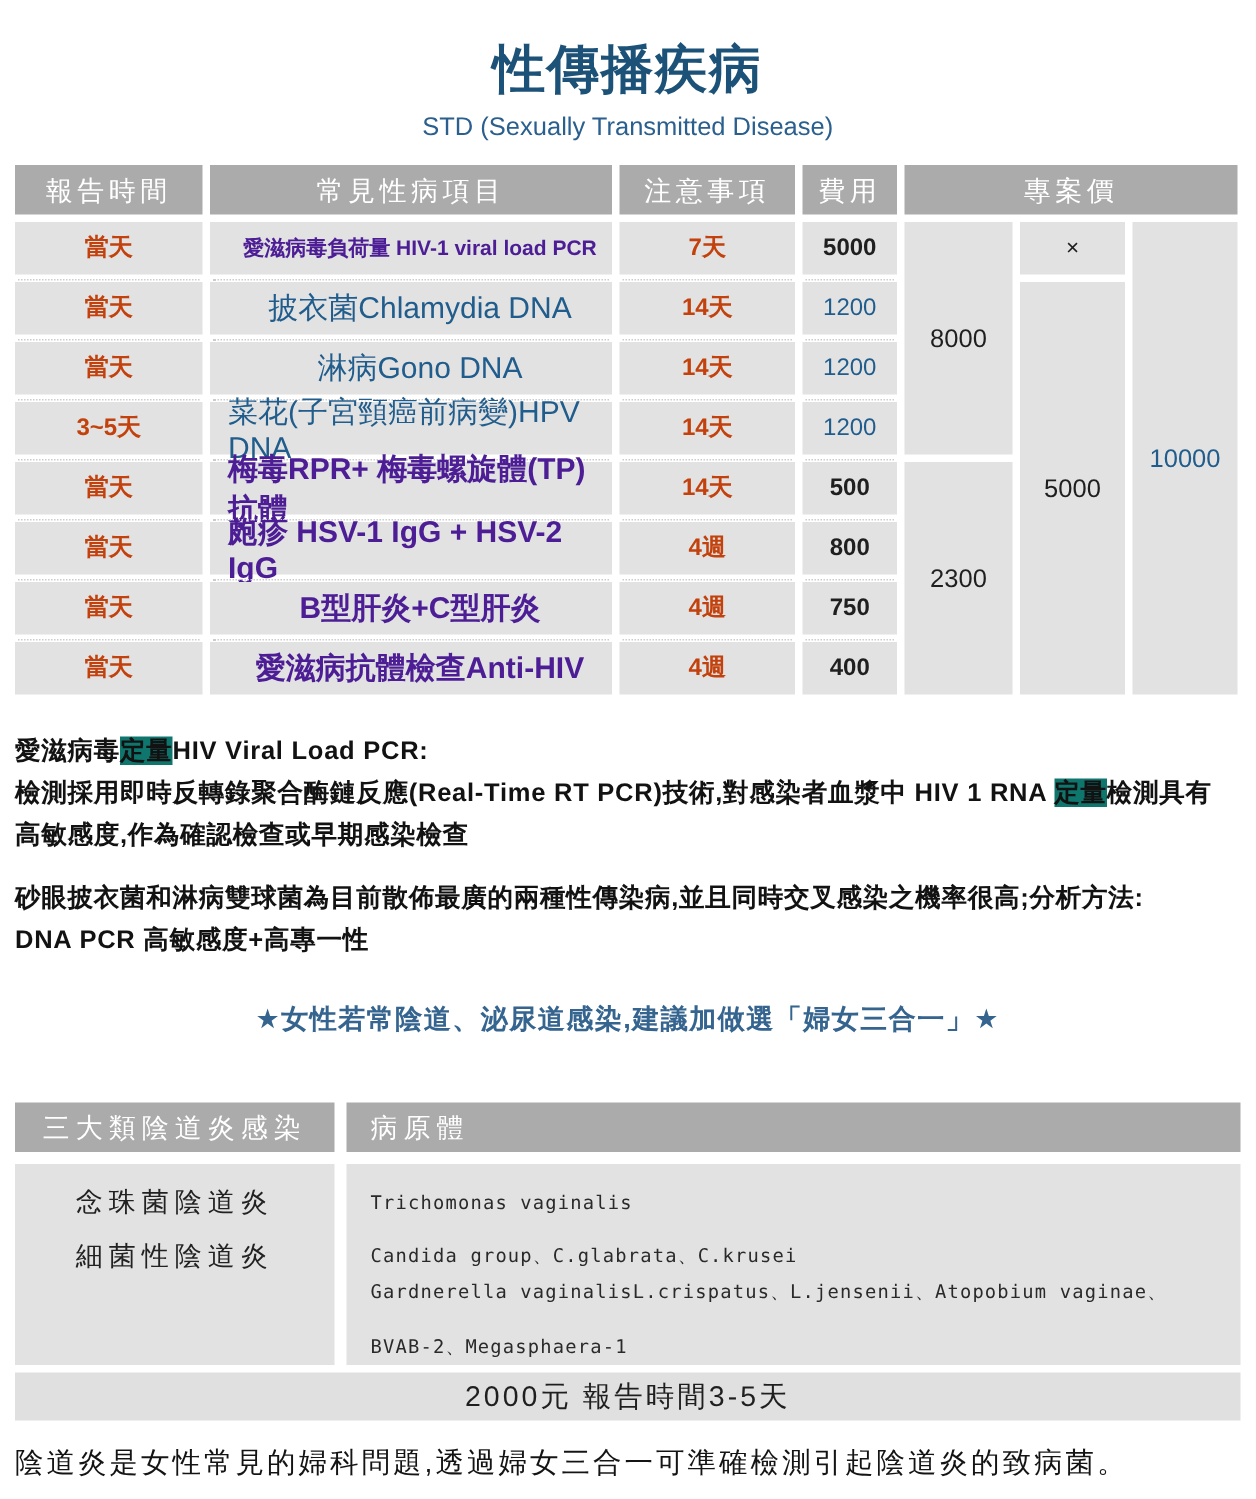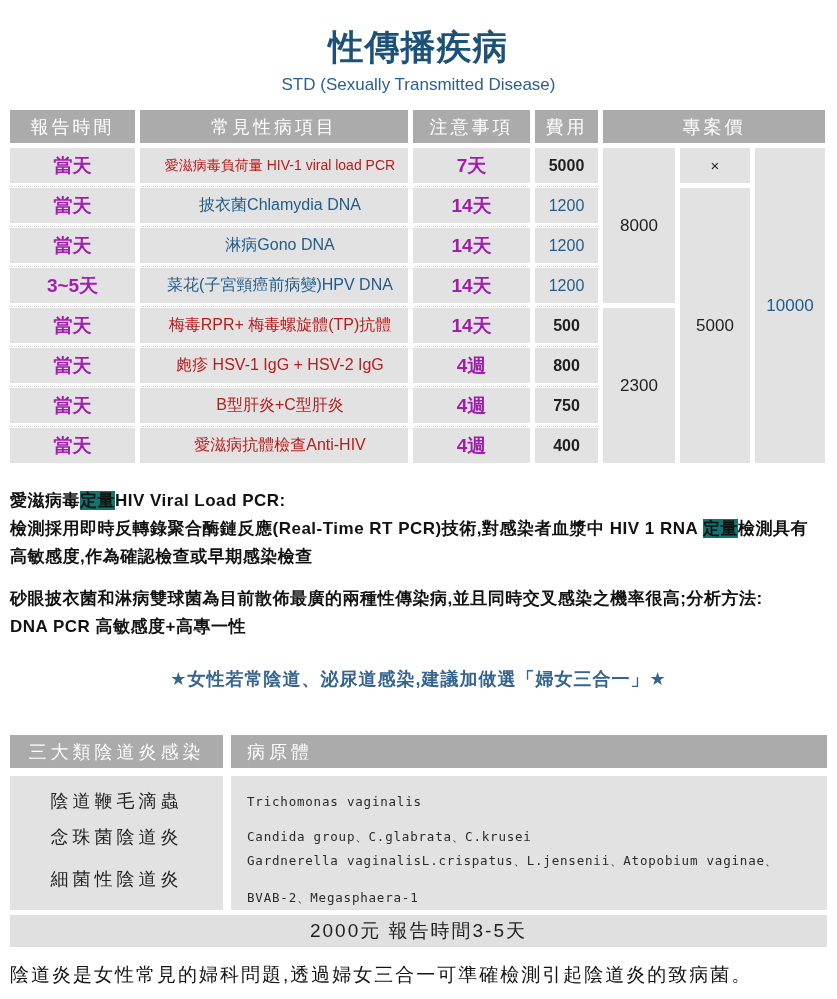--- a/index.html
+++ b/index.html
@@ -50,23 +50,23 @@
     font-weight:normal;
   }
   .bcell{background:#e2e2e2;}
   
   .std-grid > :nth-child(n+11):nth-child(-n+38)::after{
     content:"";
     position:absolute;
     left:2px;right:2px;bottom:-4px;
     border-bottom:1px dotted #cccccc;
   }
-  .time-cell,.note-cell{font-weight:bold;font-size:19px;color:#a21caf;}
-  .item-cell{justify-content:flex-start;padding-left:12px;font-size:16px;}
-  .item-black{font-weight:normal;color:#b91c1c;}
+  .time-cell,.note-cell{font-weight:bold;font-size:16px;color:#c2410c;}
+  .item-cell{justify-content:flex-start;padding-left:12px;font-size:20px;}
+  .item-black{font-weight:bold;color:#4c1d95;}
   .item-small{font-size:14px;}
   .blue{color:#215d8c;}
   .fee-cell{font-size:16px;font-weight:bold;color:#1f1f1f;}
   .fee-cell.blue{color:#215d8c;font-weight:normal;}
   .pkg{font-size:17px;color:#1f1f1f;}
   .pkg-h{grid-column:5 / span 3;grid-row:1;}
   .pkg-x{grid-column:6;grid-row:2;font-size:15px;}
   .pkg-g1{grid-column:5;grid-row:2 / span 4;}
   .pkg-g2{grid-column:5;grid-row:6 / span 4;}
   .pkg-combo{grid-column:6;grid-row:3 / span 7;}
@@ -219,21 +219,20 @@
     <div>DNA PCR 高敏感度+高專一性</div>
   </div>
 
   <div class="promo">★女性若常陰道、泌尿道感染,建議加做選「婦女三合一」★</div>
 
   <div class="vag-grid">
     <div class="vag-h cat">三大類陰道炎感染</div>
     <div class="vag-h pat">病原體</div>
 
     <div class="vag-body">
-      <div class="vag-row-label">陰道鞭毛滴蟲</div>
       <div class="vag-row-label">念珠菌陰道炎</div>
       <div class="vag-row-label">細菌性陰道炎</div>
     </div>
     <div class="vag-body">
       <div class="vag-row-path">
         <span>Trichomonas vaginalis</span>
       </div>
       <div class="vag-row-path">
         <span>Candida group、C.glabrata、C.krusei</span>
       </div>

